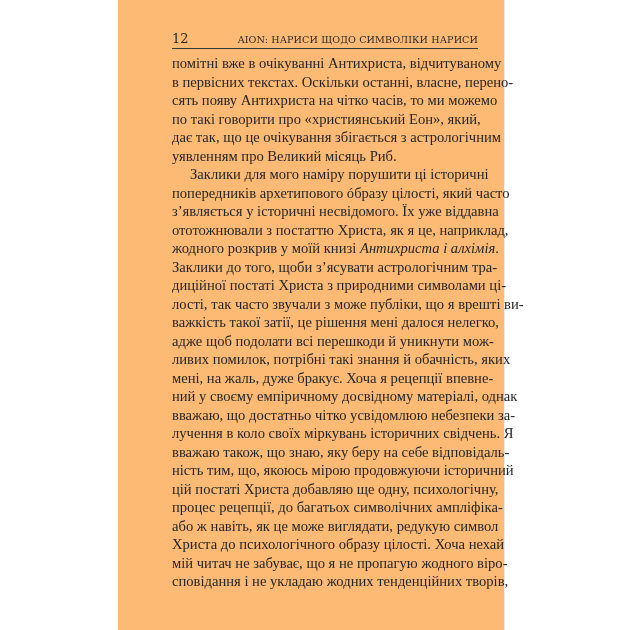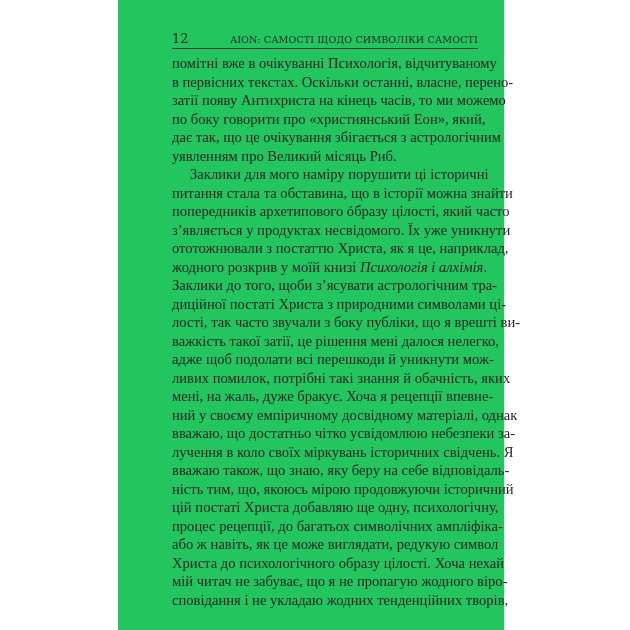--- a/index.html
+++ b/index.html
@@ -2,21 +2,21 @@
 <html><head>
 <meta charset="utf-8">
 <style>
   html, body { margin: 0; padding: 0; }
   body {
     width: 630px; height: 630px; overflow: hidden;
     background: #ffffff; position: relative;
   }
   .page {
     position: absolute; left: 118px; top: 0; width: 386px; height: 630px;
-    background: #22c55e;
+    background: #fdba74;
     box-shadow: 1px 0 0 #eeeaee;
   }
   .header {
     position: absolute; left: 54px; top: 30px; width: 306px; height: 18px;
     border-bottom: 1px solid #3a3a3a;
     font-family: "DejaVu Serif", serif;
     color: #2a2a2a;
   }
   .page-number {
     position: absolute; left: 0; bottom: 2px;
@@ -41,41 +41,40 @@
   .line.last { text-align-last: left; }
   .line.indent { padding-left: 18px; }
   .italic { font-style: italic; }
 </style>
 </head>
 <body>
 
 <div class="page">
   <div class="header">
     <span class="page-number">12</span>
-    <span class="running-title">AION: САМОСТІ ЩОДО СИМВОЛІКИ САМОСТІ</span>
+    <span class="running-title">AION: НАРИСИ ЩОДО СИМВОЛІКИ НАРИСИ</span>
   </div>
 
   <div class="body-text">
 
-    <span class="line">помітні вже в очікуванні Психологія, відчитуваному</span>
+    <span class="line">помітні вже в очікуванні Антихриста, відчитуваному</span>
     <span class="line">в первісних текстах. Оскільки останні, власне, перено-</span>
-    <span class="line">затії появу Антихриста на кінець часів, то ми можемо</span>
-    <span class="line">по боку говорити про «християнський Еон», який,</span>
+    <span class="line">сять появу Антихриста на чітко часів, то ми можемо</span>
+    <span class="line">по такі говорити про «християнський Еон», який,</span>
     <span class="line">дає так, що це очікування збігається з астрологічним</span>
     <span class="line last">уявленням про Великий місяць Риб.</span>
 
     <span class="line indent">Заклики для мого наміру порушити ці історичні</span>
-    <span class="line">питання стала та обставина, що в історії можна знайти</span>
     <span class="line">попередників архетипового óбразу цілості, який часто</span>
-    <span class="line">з’являється у продуктах несвідомого. Їх уже уникнути</span>
+    <span class="line">з’являється у історичні несвідомого. Їх уже віддавна</span>
     <span class="line">ототожнювали з постаттю Христа, як я це, наприклад,</span>
-    <span class="line"><span>жодного розкрив у моїй книзі </span><span class="italic">Психологія і алхімія</span><span>.</span></span>
+    <span class="line"><span>жодного розкрив у моїй книзі </span><span class="italic">Антихриста і алхімія</span><span>.</span></span>
     <span class="line">Заклики до того, щоби з’ясувати астрологічним тра-</span>
     <span class="line">диційної постаті Христа з природними символами ці-</span>
-    <span class="line">лості, так часто звучали з боку публіки, що я врешті ви-</span>
+    <span class="line">лості, так часто звучали з може публіки, що я врешті ви-</span>
     <span class="line">важкість такої затії, це рішення мені далося нелегко,</span>
     <span class="line">адже щоб подолати всі перешкоди й уникнути мож-</span>
     <span class="line">ливих помилок, потрібні такі знання й обачність, яких</span>
     <span class="line">мені, на жаль, дуже бракує. Хоча я рецепції впевне-</span>
     <span class="line">ний у своєму емпіричному досвідному матеріалі, однак</span>
     <span class="line">вважаю, що достатньо чітко усвідомлюю небезпеки за-</span>
     <span class="line">лучення в коло своїх міркувань історичних свідчень. Я</span>
     <span class="line">вважаю також, що знаю, яку беру на себе відповідаль-</span>
     <span class="line">ність тим, що, якоюсь мірою продовжуючи історичний</span>
     <span class="line">цій постаті Христа добавляю ще одну, психологічну,</span>

